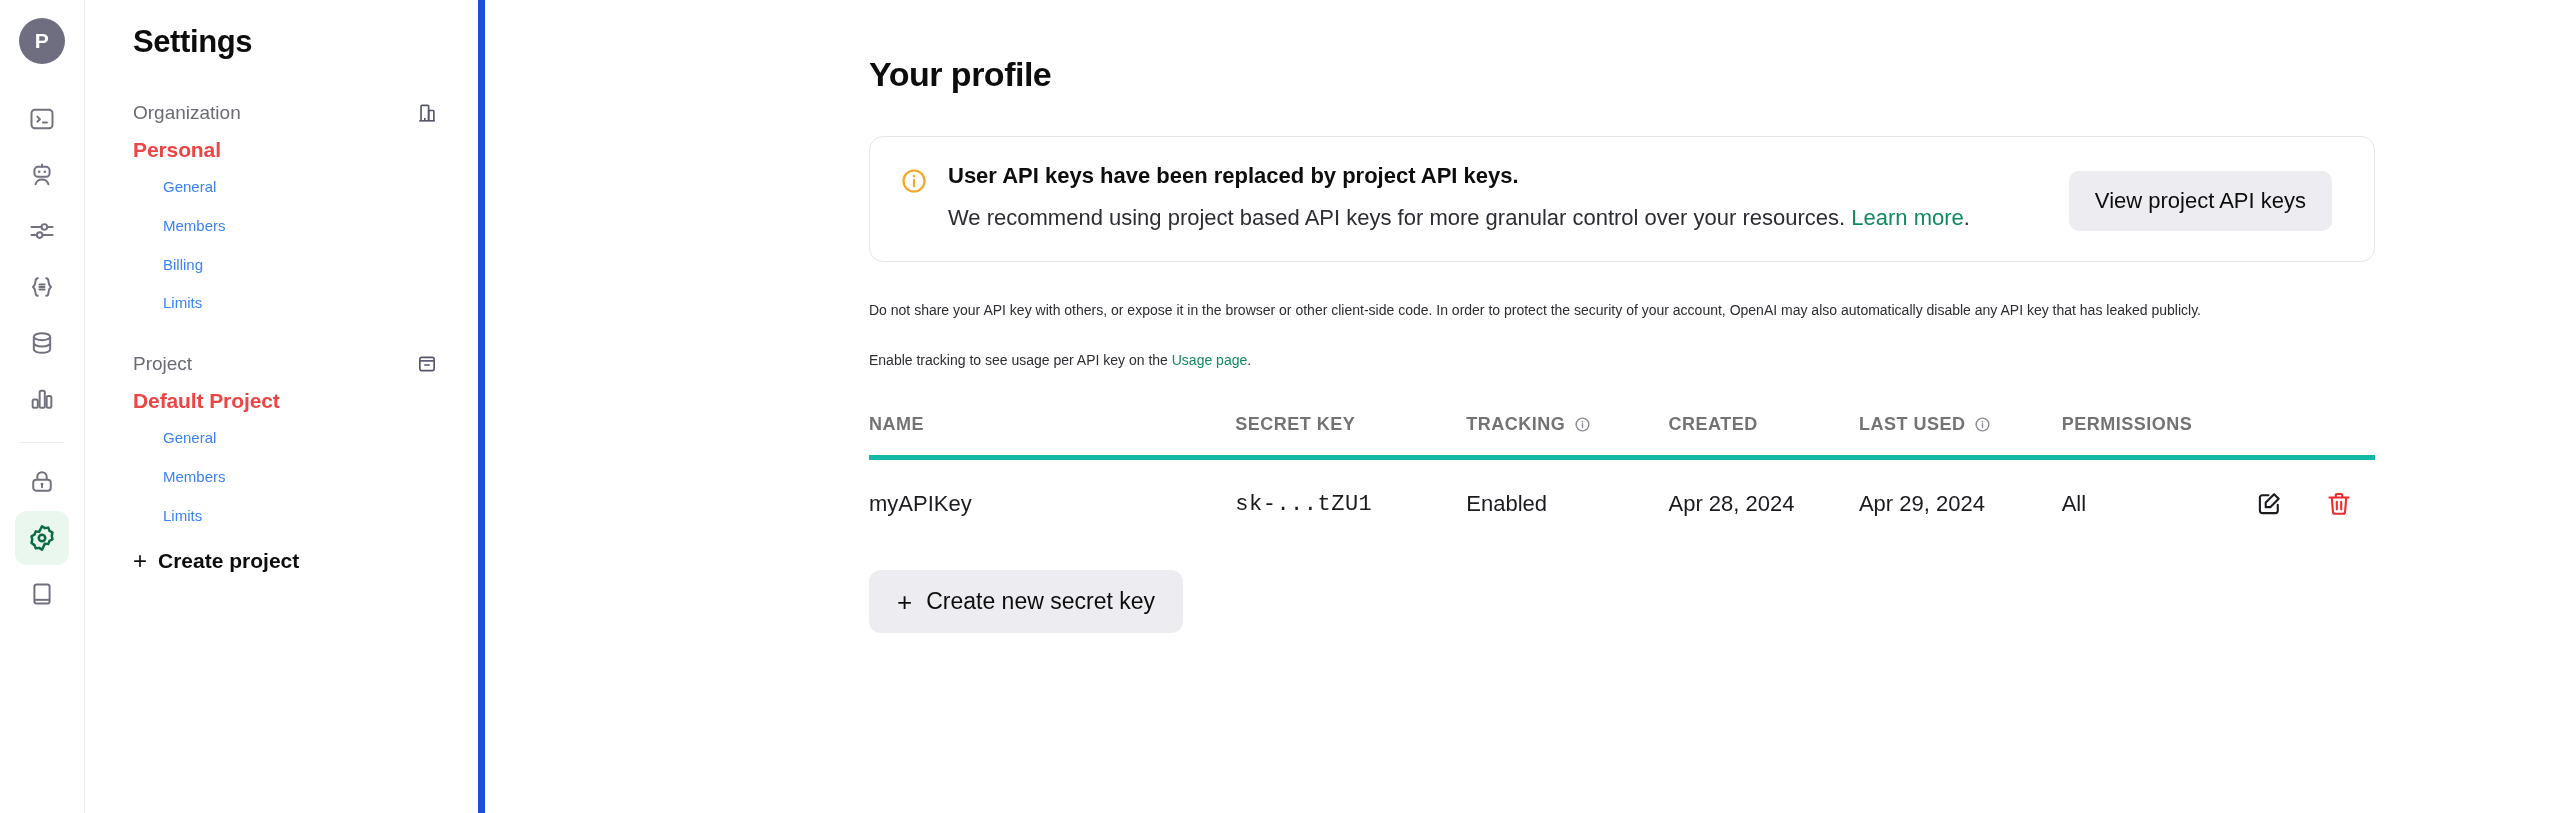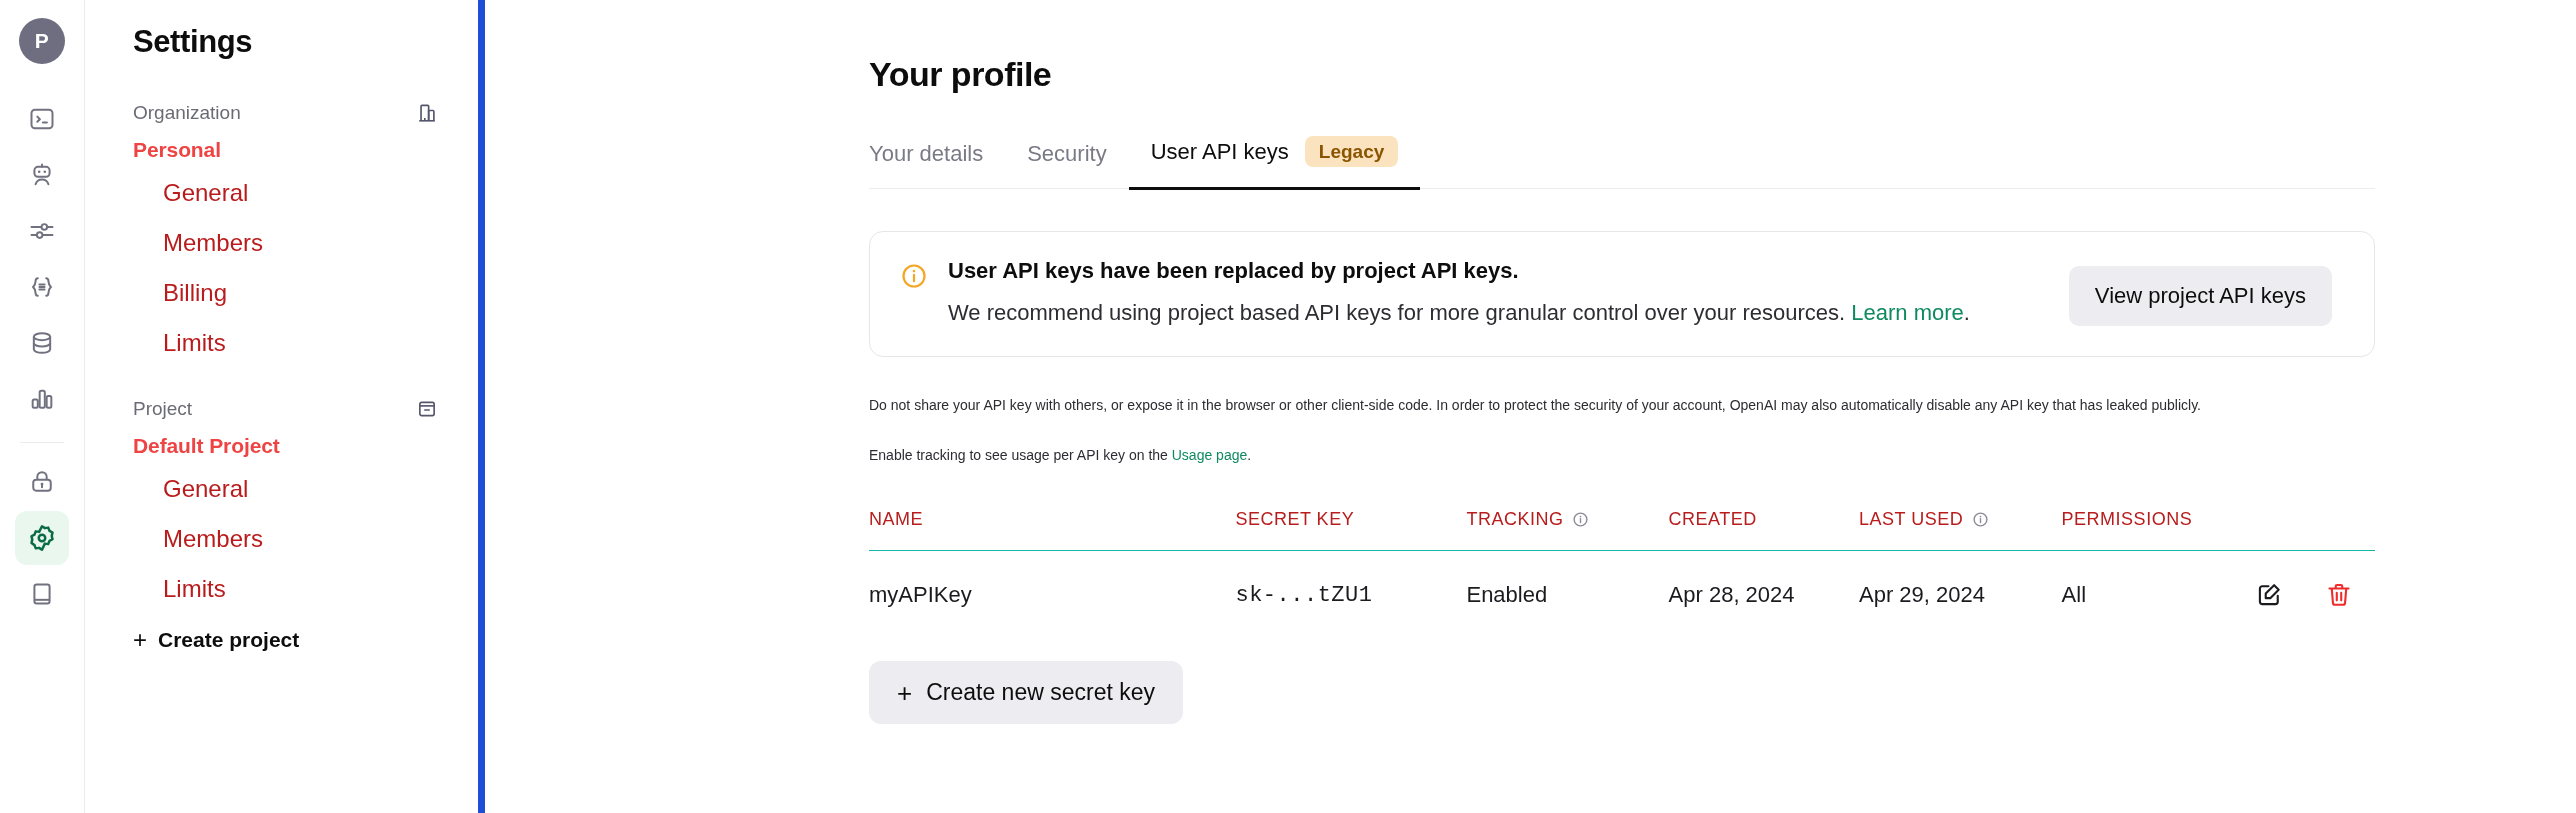--- a/index.html
+++ b/index.html
@@ -51,21 +51,21 @@
     display: flex; align-items: center; justify-content: space-between;
     margin-bottom: 14px; padding-right: 4px;
   }
   .nav-group-label { font-size: 19px; color: #6b6b76; }
   .nav-group-icon { color: #55566b; display: flex; }
   .nav-group-name {
     font-size: 21px; font-weight: 700; color: #ef4444;
     margin-bottom: 6px; letter-spacing: -0.1px;
   }
   .nav-link {
-    font-size: 24px; color: #b91c1c;
+    font-size: 15px; color: #3b82f6;
     padding: 10px 0 10px 30px;
     line-height: 1.25;
   }
   .nav-spacer { height: 30px; }
   .nav-create {
     display: flex; align-items: center; gap: 11px;
     font-size: 21px; font-weight: 700; color: #0d0d0d;
     padding: 14px 0 0 0;
   }
   .plus-glyph { font-size: 24px; font-weight: 400; line-height: 1; }
@@ -123,23 +123,23 @@
 
   .para {
     font-size: 14px; color: #2c2c32; line-height: 1.45;
     margin-top: 38px; max-width: 1427px;
   }
   .para + .para { margin-top: 30px; }
 
   
   .keys-table { width: 1506px; margin-top: 44px; border-collapse: collapse; }
   .keys-table th {
-    text-align: left; font-size: 18px; font-weight: 400;
-    letter-spacing: 0.5px; color: #b91c1c; text-transform: uppercase;
-    padding: 0 0 20px 0; border-bottom: 1px solid #14b8a6;
+    text-align: left; font-size: 18px; font-weight: 700;
+    letter-spacing: 0.5px; color: #737373; text-transform: uppercase;
+    padding: 0 0 20px 0; border-bottom: 5px solid #14b8a6;
     white-space: nowrap;
   }
   .th-inner { display: inline-flex; align-items: center; gap: 9px; }
   .info-i { color: #8c8c98; display: inline-flex; }
   .keys-table td {
     font-size: 22px; color: #1a1a1f;
     padding: 30px 0 30px 0; vertical-align: middle;
   }
   .mono { font-family: "Liberation Mono", "DejaVu Sans Mono", monospace; font-size: 21px; letter-spacing: 0.5px; }
   .col-name { width: 386px; }
@@ -290,32 +290,20 @@
       <span>Create project</span>
     </div>
   </div>
 
   <div class="main">
     <div class="main-inner">
       <div class="content">
 
         <div class="page-title">Your profile</div>
 
-        <div class="tabs">
-          <div class="tab">
-            <span>Your details</span>
-          </div>
-          <div class="tab">
-            <span>Security</span>
-          </div>
-          <div class="tab active">
-            <span>User API keys</span>
-            <span class="badge-legacy">Legacy</span>
-          </div>
-        </div>
 
         <div class="banner">
           <span class="banner-icon">
             <svg width="28" height="28" viewBox="0 0 24 24" fill="none" stroke="currentColor" stroke-width="1.9">
               <circle cx="12" cy="12" r="9"></circle>
               <path d="M12 11v5.4" stroke-linecap="round"></path>
               <circle cx="12" cy="7.8" r="1.1" fill="currentColor" stroke="none"></circle>
             </svg>
           </span>
           <div class="banner-text">

